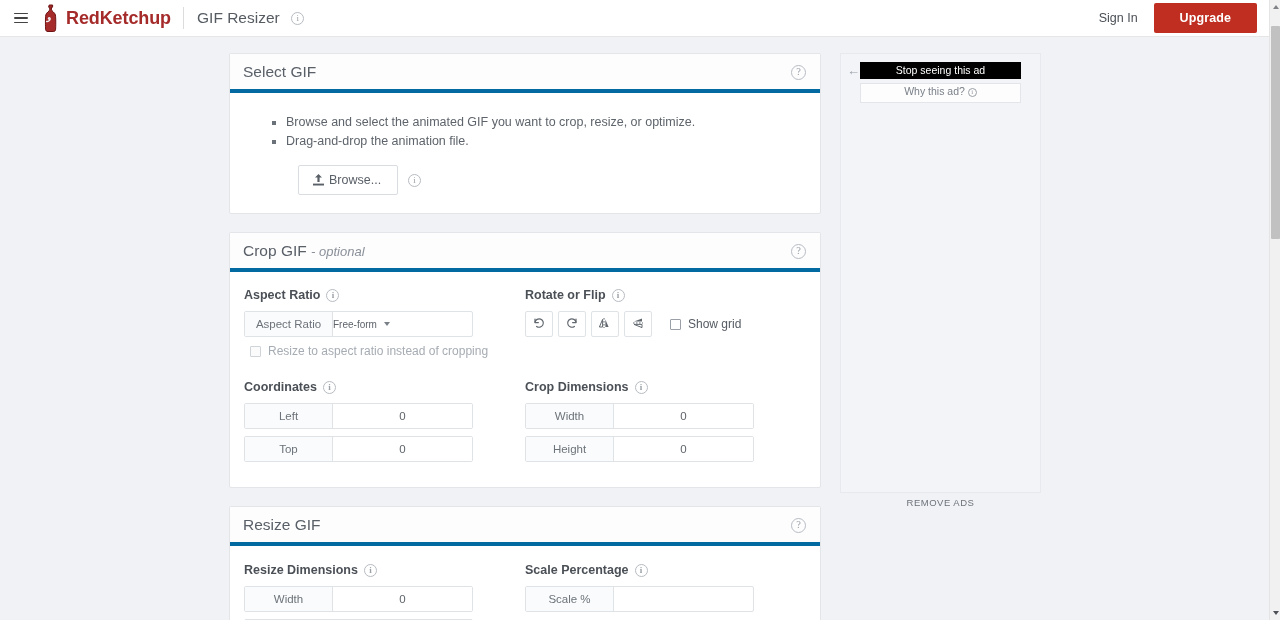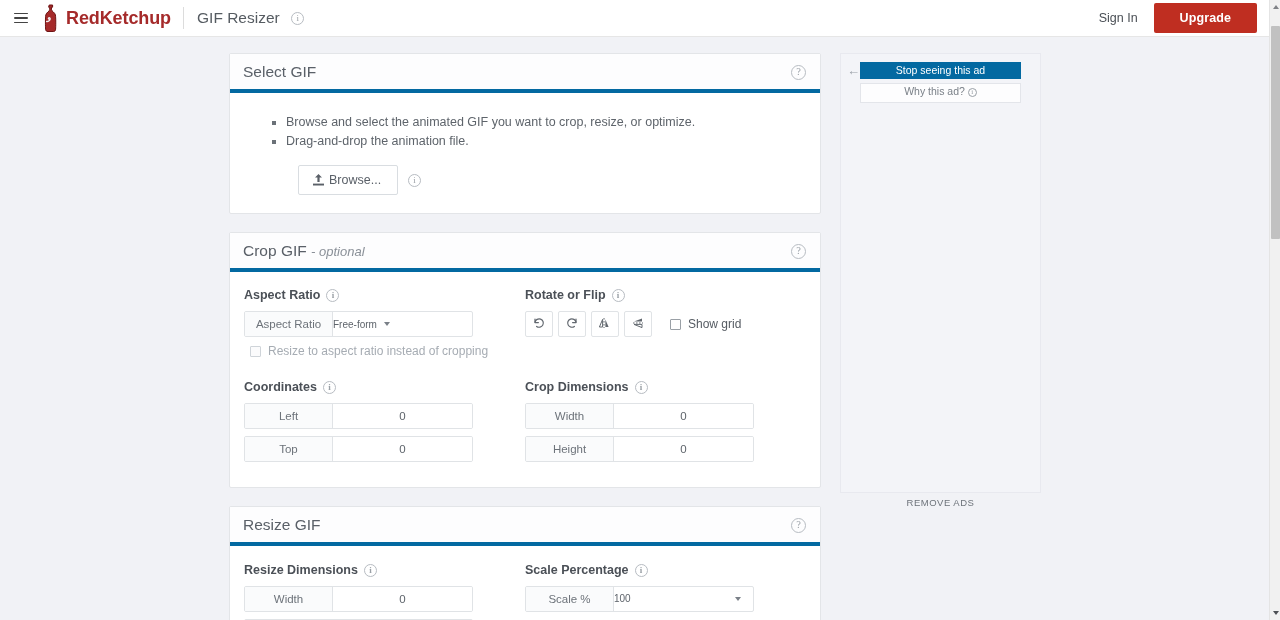--- a/index.html
+++ b/index.html
@@ -209,21 +209,21 @@
     font-size: 13px; color: #9ba0a8; cursor: pointer; line-height: 1;
   }
   .ad-google {
     text-align: center; padding-top: 11px;
     font-size: 14.5px; color: #9aa0a8;
     font-family: "Liberation Sans", sans-serif;
   }
   .ad-google b { color: #6e7882; font-weight: bold; }
   .ad-stop {
     margin: 8px 19px 0 19px; height: 17px;
-    background: #0369a1; color: #fff;
+    background: #000000; color: #fff;
     font-size: 10.5px; text-align: center; line-height: 17px;
     cursor: pointer;
   }
   .ad-why {
     margin: 4px 19px 0 19px; height: 20px;
     background: #fdfdfe; border: 1px solid #e3e5ea;
     color: #7a8088; font-size: 10.5px;
     text-align: center; line-height: 15px; cursor: pointer;
   }
   .remove-ads {
@@ -481,24 +481,20 @@
 
           <div class="col">
             <div class="field-label">
               <span>Scale Percentage</span>
               <span>
                 <span class="ico-circle">i</span>
               </span>
             </div>
             <div class="input-group">
               <div class="ig-addon">Scale %</div>
-              <div class="ig-select right-caret">
-                <span>100</span>
-                <span class="caret"></span>
-              </div>
             </div>
           </div>
         </div>
       </div>
     </div>
 
   </div>
 
   <div class="ad-panel">
     <div class="ad-back">←</div>

